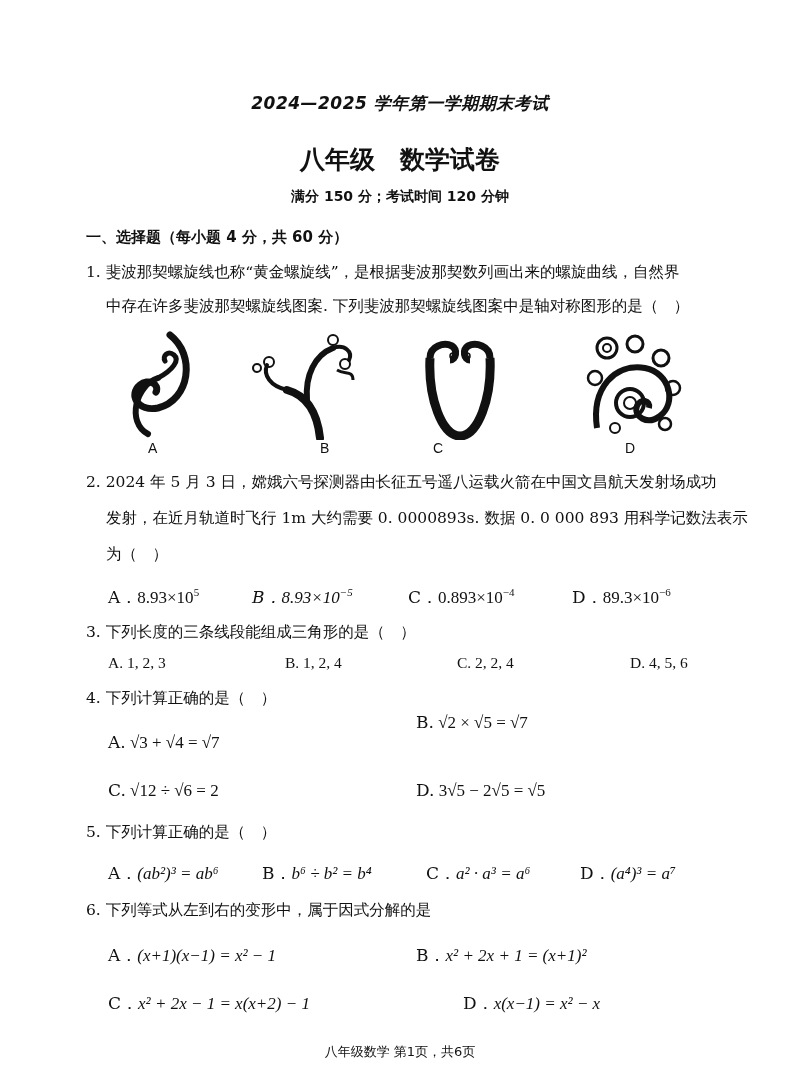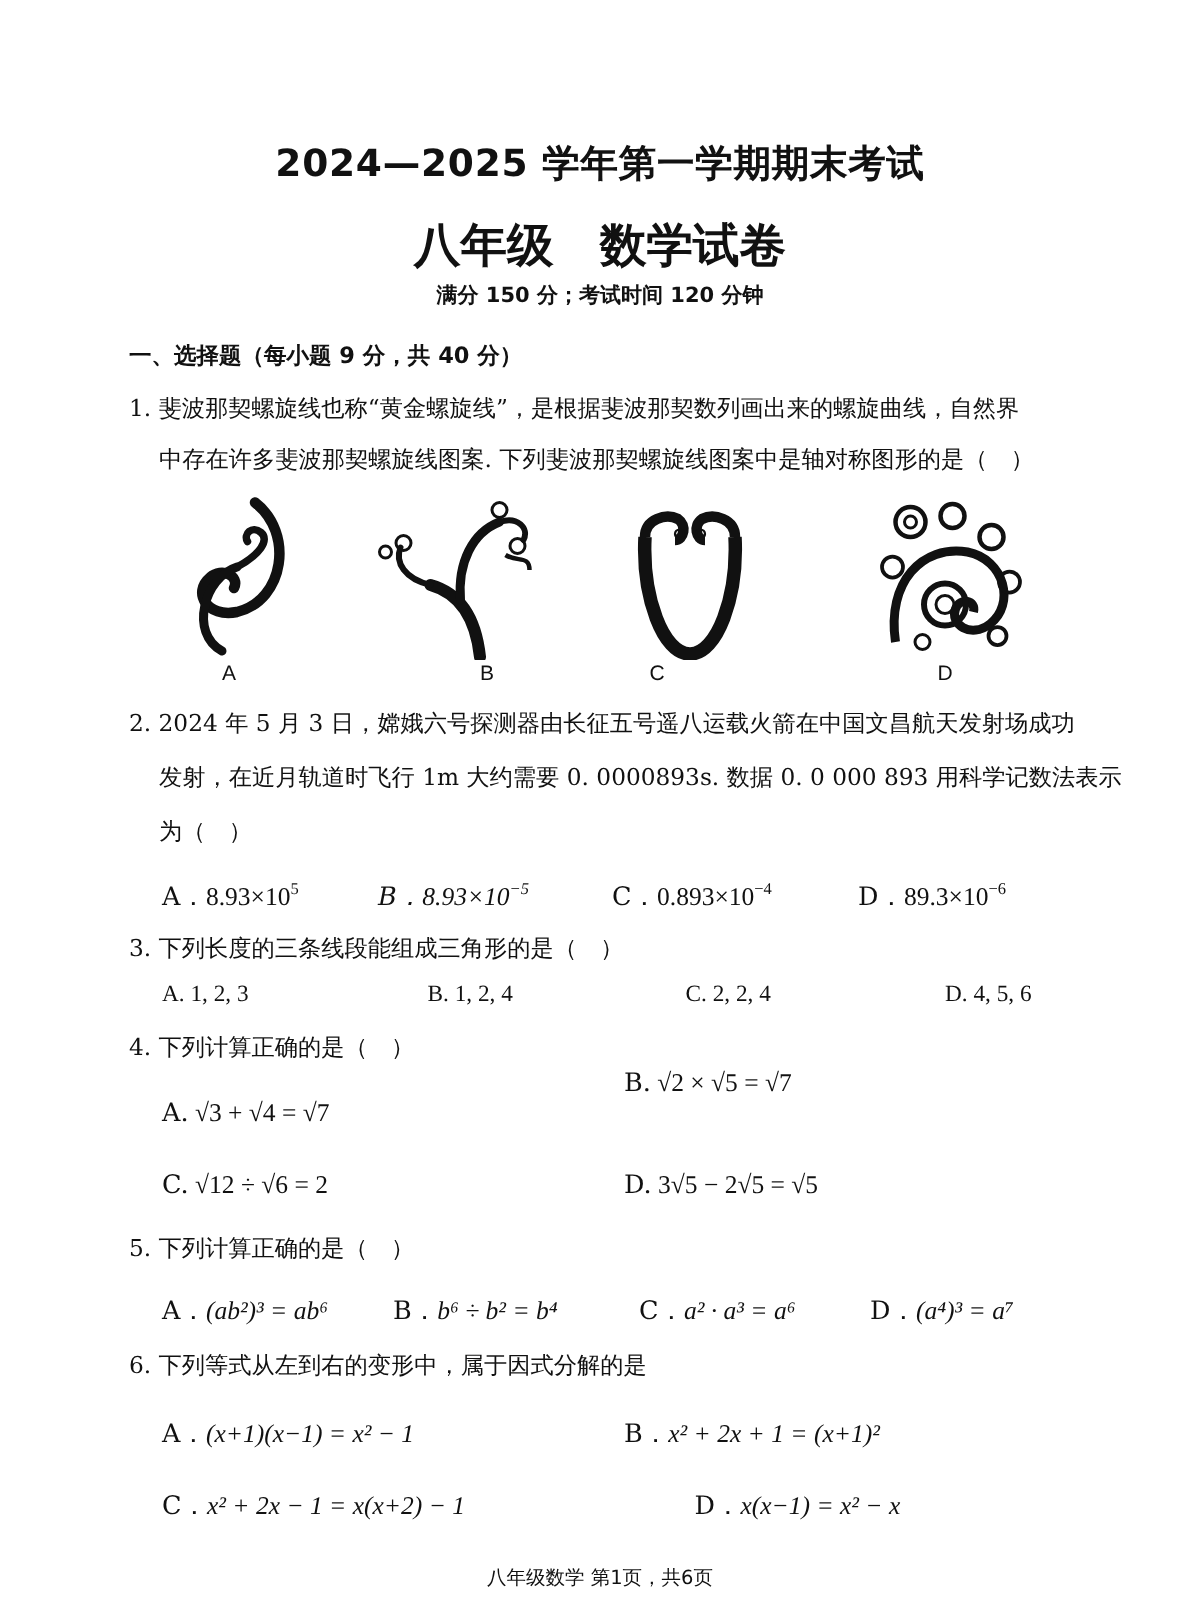--- a/index.html
+++ b/index.html
@@ -7,42 +7,42 @@
     width: 800px; height: 1080px; position: relative; overflow: hidden;
     font-family: "DejaVu Serif", "Liberation Serif", serif;
     color: #111;
   }
   .abs { position: absolute; }
   .title {
     left: 0; width: 800px; text-align: center;
     font-family: "DejaVu Sans", "Liberation Sans", sans-serif;
     font-weight: bold;
   }
-  .t1 { top: 92px; font-size: 25px; letter-spacing: 0.5px; }
-  .t2 { top: 143px; font-size: 31px; word-spacing: 22px; }
+  .t1 { top: 92px; font-size: 17px; letter-spacing: 0.5px; font-style: italic; }
+  .t2 { top: 143px; font-size: 25px; word-spacing: 22px; }
   .t3 { top: 188px; font-size: 14px; }
   .sec { left: 86px; top: 228px; font-size: 15px; font-weight: bold; font-family: "DejaVu Sans", "Liberation Sans", sans-serif; }
   .line { font-size: 15.5px; white-space: nowrap; }
   .opt { font-size: 15.5px; white-space: nowrap; font-family: "Liberation Serif", "DejaVu Serif", serif; }
   .optlabel { font-family: "DejaVu Serif", serif; }
   .math { font-family: "Liberation Serif", "DejaVu Serif", serif; font-size: 17px; }
   .math i { font-style: italic; }
   sup { font-size: 11px; vertical-align: 7px; line-height: 0; }
   .figlabel { font-size: 14px; font-family: "Liberation Sans", "DejaVu Sans", sans-serif; }
   .footer { left: 0; width: 800px; top: 1043px; text-align: center; font-size: 13px; font-family: "DejaVu Sans", sans-serif; }
   svg { position: absolute; }
 </style>
 </head>
 <body>
 
 <div class="abs title t1">2024—2025 学年第一学期期末考试</div>
 <div class="abs title t2">八年级　数学试卷</div>
 <div class="abs title t3">满分 150 分；考试时间 120 分钟</div>
 
-<div class="abs sec">一、选择题（每小题 9 分，共 40 分）</div>
+<div class="abs sec">一、选择题（每小题 4 分，共 60 分）</div>
 
 <div class="abs line" style="left:86px; top:262px;">1. 斐波那契螺旋线也称“黄金螺旋线”，是根据斐波那契数列画出来的螺旋曲线，自然界</div>
 <div class="abs line" style="left:106px; top:296px;">中存在许多斐波那契螺旋线图案. 下列斐波那契螺旋线图案中是轴对称图形的是（　）</div>
 
 <div class="abs" style="left:118px; top:330px; width:80px; height:110px;">
   <svg width="80" height="110" viewBox="0 0 80 110">
     <path d="M52 5 C78 25 72 70 40 78 C20 82 10 65 22 55 C30 48 42 54 38 62" fill="none" stroke="#111" stroke-width="7" stroke-linecap="round"></path>
     <path d="M40 48 C18 55 8 92 30 104" fill="none" stroke="#111" stroke-width="6" stroke-linecap="round"></path>
     <path d="M40 48 C55 40 62 30 56 25 C50 20 44 26 47 31" fill="none" stroke="#111" stroke-width="5" stroke-linecap="round"></path>
   </svg>

